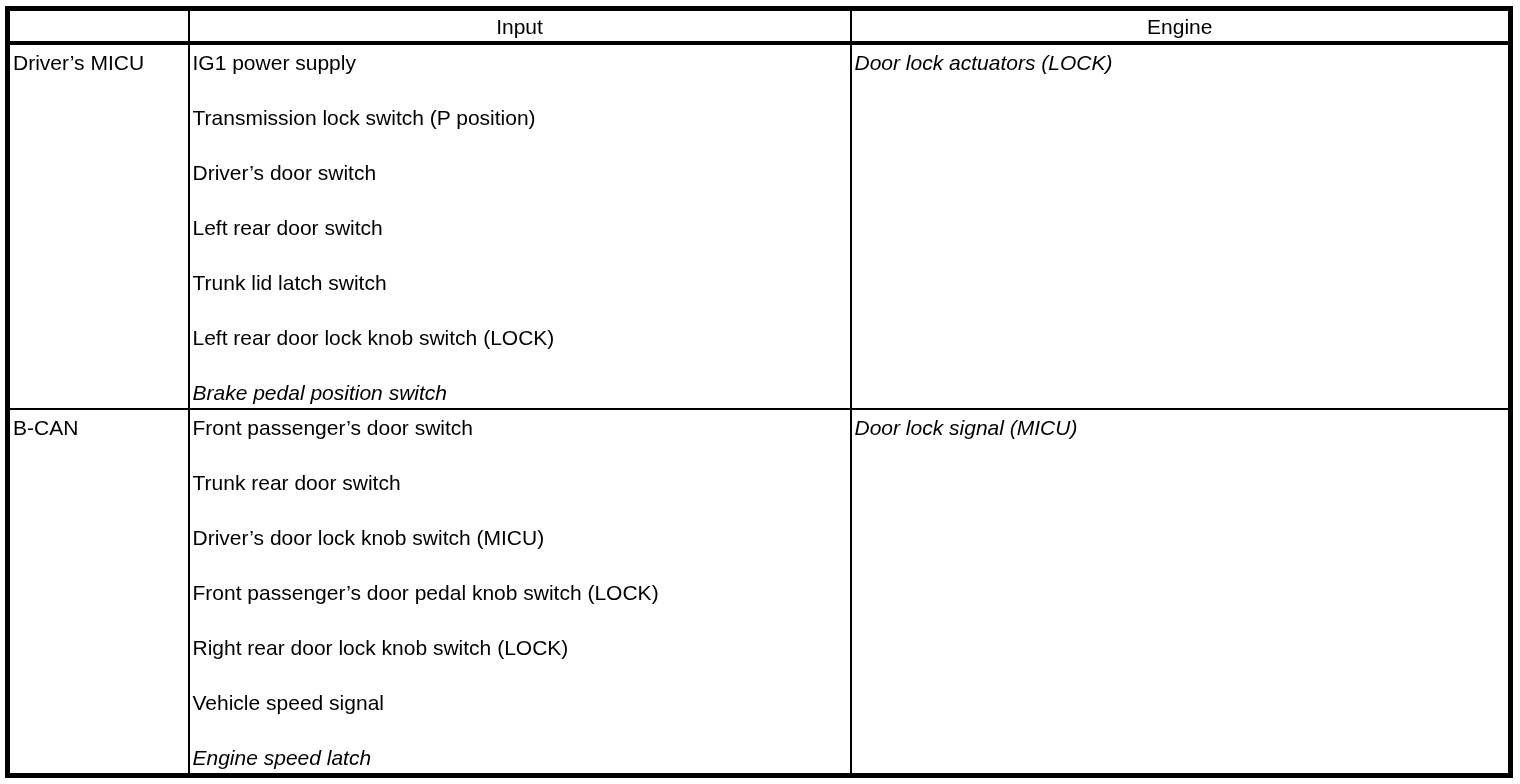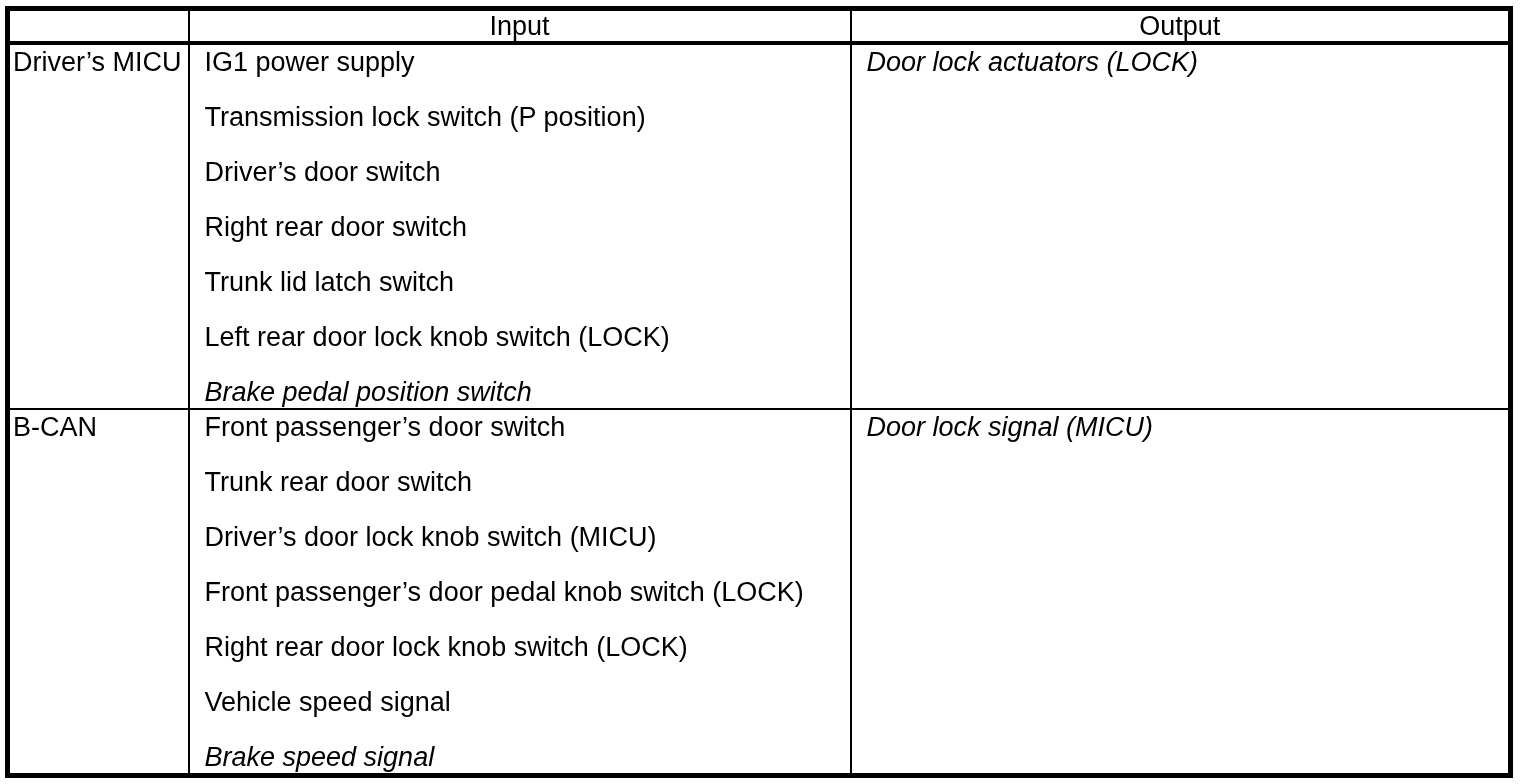--- a/index.html
+++ b/index.html
@@ -19,21 +19,21 @@
     left: 5px;
     top: 6px;
     width: 1503px;
     border-collapse: collapse;
     table-layout: fixed;
     border: 5px solid #000000;
   }
   .io-table th,
   .io-table td {
     border: 2px solid #000000;
-    font-size: 27px;
+    font-size: 21px;
     font-weight: normal;
     padding: 0;
     vertical-align: top;
     text-align: left;
     overflow: hidden;
   }
   .col-source { width: 181px; }
   .col-input  { width: 662px; }
   .col-output { width: 660px; }
   .header-row th {
@@ -42,21 +42,21 @@
     vertical-align: middle;
     border-bottom: 4px solid #000000;
     line-height: 27px;
   }
   .body-row { height: 366px; }
   .body-row td {
     padding: 4px 3px 0 3px;
   }
   .cell-item {
     line-height: 27px;
-    margin: 0 0 28px 12px;
+    margin: 0 0 28px 0;
     white-space: nowrap;
   }
   .cell-item:last-child { margin-bottom: 0; font-style: italic; }
   .source-label {
     line-height: 27px;
     white-space: nowrap;
   }
 </style>
 </head>
 <body>
@@ -64,52 +64,52 @@
 <table class="io-table">
   <colgroup>
     <col class="col-source">
     <col class="col-input">
     <col class="col-output">
   </colgroup>
   <thead>
     <tr class="header-row">
       <th></th>
       <th>Input</th>
-      <th>Output</th>
+      <th>Engine</th>
     </tr>
   </thead>
   <tbody>
     <tr class="body-row">
       <td>
         <div class="source-label">Driver’s MICU</div>
       </td>
       <td>
           <div class="cell-item">IG1 power supply</div>
           <div class="cell-item">Transmission lock switch (P position)</div>
           <div class="cell-item">Driver’s door switch</div>
-          <div class="cell-item">Right rear door switch</div>
+          <div class="cell-item">Left rear door switch</div>
           <div class="cell-item">Trunk lid latch switch</div>
           <div class="cell-item">Left rear door lock knob switch (LOCK)</div>
           <div class="cell-item">Brake pedal position switch</div>
         </td>
       <td>
           <div class="cell-item">Door lock actuators (LOCK)</div>
         </td>
     </tr>
     <tr class="body-row">
       <td>
         <div class="source-label">B-CAN</div>
       </td>
       <td>
           <div class="cell-item">Front passenger’s door switch</div>
           <div class="cell-item">Trunk rear door switch</div>
           <div class="cell-item">Driver’s door lock knob switch (MICU)</div>
           <div class="cell-item">Front passenger’s door pedal knob switch (LOCK)</div>
           <div class="cell-item">Right rear door lock knob switch (LOCK)</div>
           <div class="cell-item">Vehicle speed signal</div>
-          <div class="cell-item">Brake speed signal</div>
+          <div class="cell-item">Engine speed latch</div>
         </td>
       <td>
           <div class="cell-item">Door lock signal (MICU)</div>
         </td>
     </tr>
   </tbody>
 </table>
 
 </body></html>

